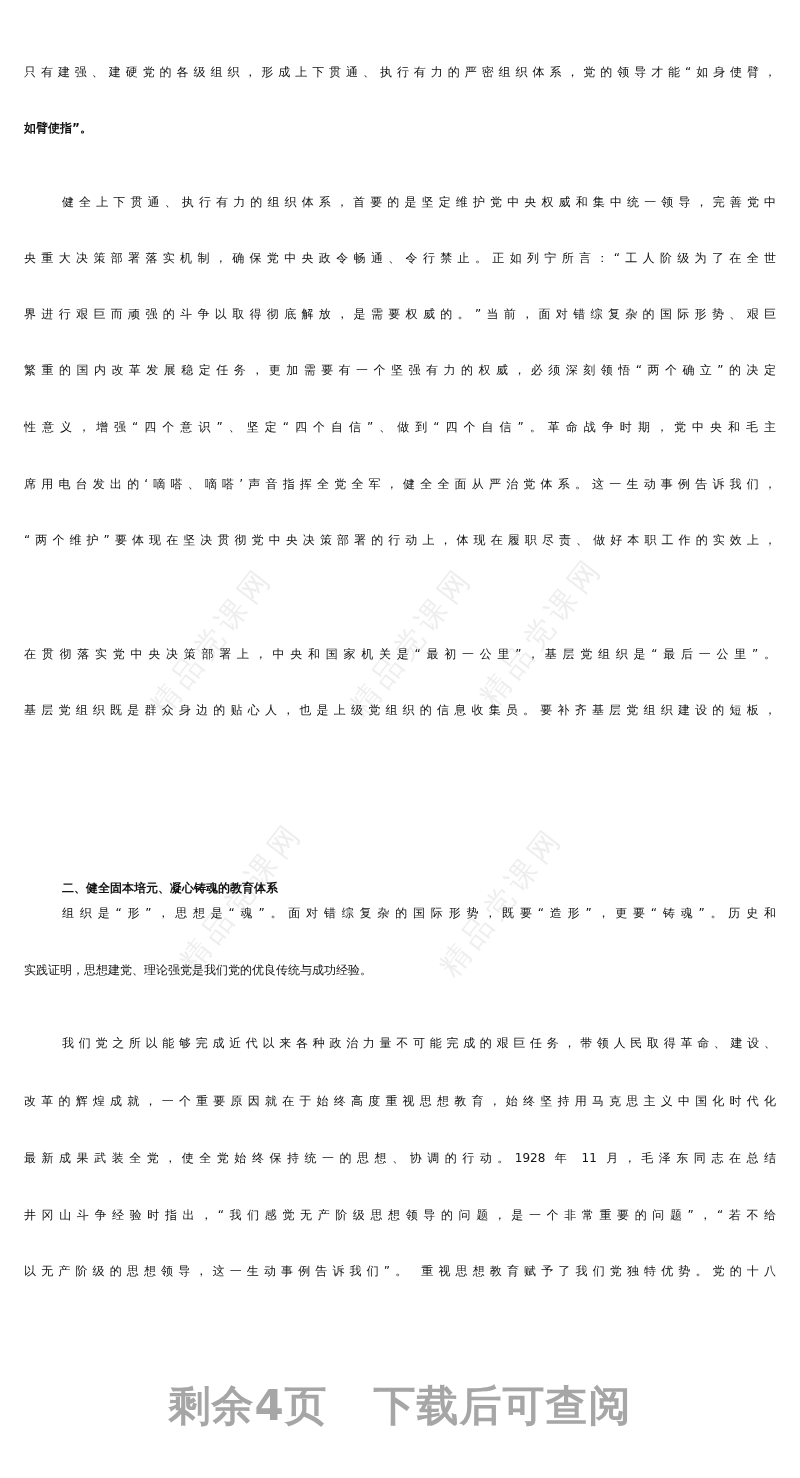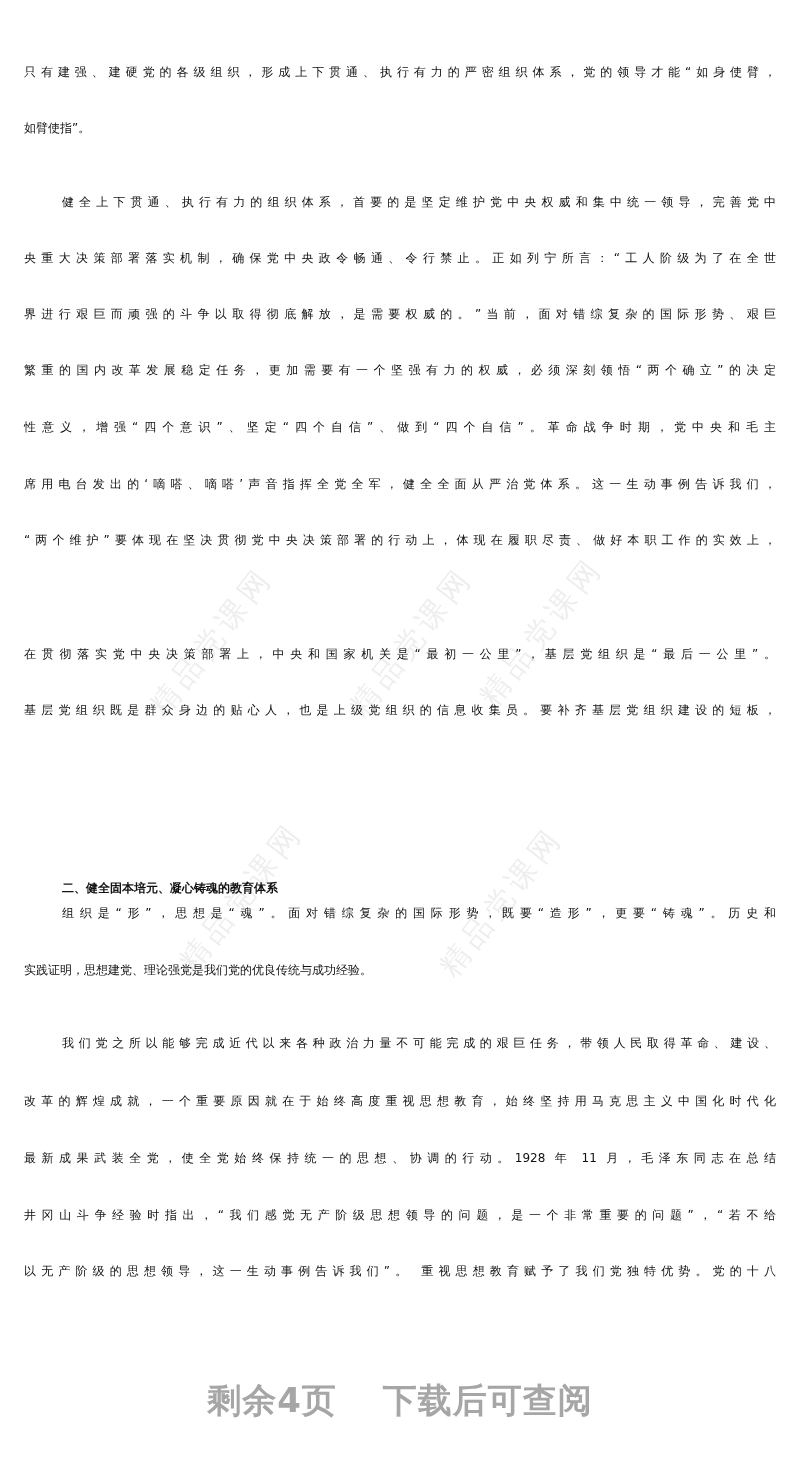--- a/index.html
+++ b/index.html
@@ -7,37 +7,37 @@
          font-family: "DejaVu Sans", "Liberation Sans", sans-serif; color: #111111; }
   .page { position: absolute; left: 0; top: 0; width: 800px; height: 1478px; }
   .line { position: absolute; left: 24px; width: 752px; font-size: 12px; line-height: 24px;
           white-space: nowrap; text-align: justify; text-align-last: justify; letter-spacing: 0; }
   .line.indent { left: 62px; width: 714px; }
   .line.last { text-align-last: left; }
   .heading { position: absolute; left: 62px; font-size: 12px; font-weight: bold; line-height: 24px; white-space: nowrap; margin-top: 48px; }
   .watermark { position: absolute; color: rgba(150,150,150,0.16); font-size: 30px; transform: rotate(-52deg);
                transform-origin: left top; white-space: nowrap; pointer-events: none; letter-spacing: 6px; }
   .footer { position: absolute; left: 0; width: 800px; top: 1378px; text-align: center;
-            font-size: 34px; font-weight: bold; color: #a6a6a6; letter-spacing: 1px; white-space: nowrap; }
+            font-size: 42px; font-weight: bold; color: #a6a6a6; letter-spacing: 1px; white-space: nowrap; }
   .footer span { display: inline-block; }
   .footer .gap { width: 46px; }
 </style>
 </head>
 <body>
 
 <div class="page">
 
   <div class="watermark" style="left:140px; top:700px;">精品党课网</div>
   <div class="watermark" style="left:340px; top:700px;">精品党课网</div>
   <div class="watermark" style="left:470px; top:690px;">精品党课网</div>
   <div class="watermark" style="left:170px; top:955px;">精品党课网</div>
   <div class="watermark" style="left:430px; top:960px;">精品党课网</div>
 
   <div class="line" style="top:60px;">只有建强、建硬党的各级组织，形成上下贯通、执行有力的严密组织体系，党的领导才能“如身使臂，</div>
-  <div class="line last" style="top:116px;">如臂使指”。</div>
+  <div class="line last" style="top:116px;font-weight:bold;">如臂使指”。</div>
 
   <div class="line indent" style="top:190px;">健全上下贯通、执行有力的组织体系，首要的是坚定维护党中央权威和集中统一领导，完善党中</div>
   <div class="line" style="top:246px;">央重大决策部署落实机制，确保党中央政令畅通、令行禁止。正如列宁所言：“工人阶级为了在全世</div>
   <div class="line" style="top:302px;">界进行艰巨而顽强的斗争以取得彻底解放，是需要权威的。”当前，面对错综复杂的国际形势、艰巨</div>
   <div class="line" style="top:358px;">繁重的国内改革发展稳定任务，更加需要有一个坚强有力的权威，必须深刻领悟“两个确立”的决定</div>
   <div class="line" style="top:415px;">性意义，增强“四个意识”、坚定“四个自信”、做到“四个自信”。革命战争时期，党中央和毛主</div>
   <div class="line" style="top:472px;">席用电台发出的‘嘀嗒、嘀嗒’声音指挥全党全军，健全全面从严治党体系。这一生动事例告诉我们，</div>
   <div class="line" style="top:528px;">“两个维护”要体现在坚决贯彻党中央决策部署的行动上，体现在履职尽责、做好本职工作的实效上，</div>
   <div class="line" style="top:642px;">在贯彻落实党中央决策部署上，中央和国家机关是“最初一公里”，基层党组织是“最后一公里”。</div>
   <div class="line" style="top:698px;">基层党组织既是群众身边的贴心人，也是上级党组织的信息收集员。要补齐基层党组织建设的短板，</div>

